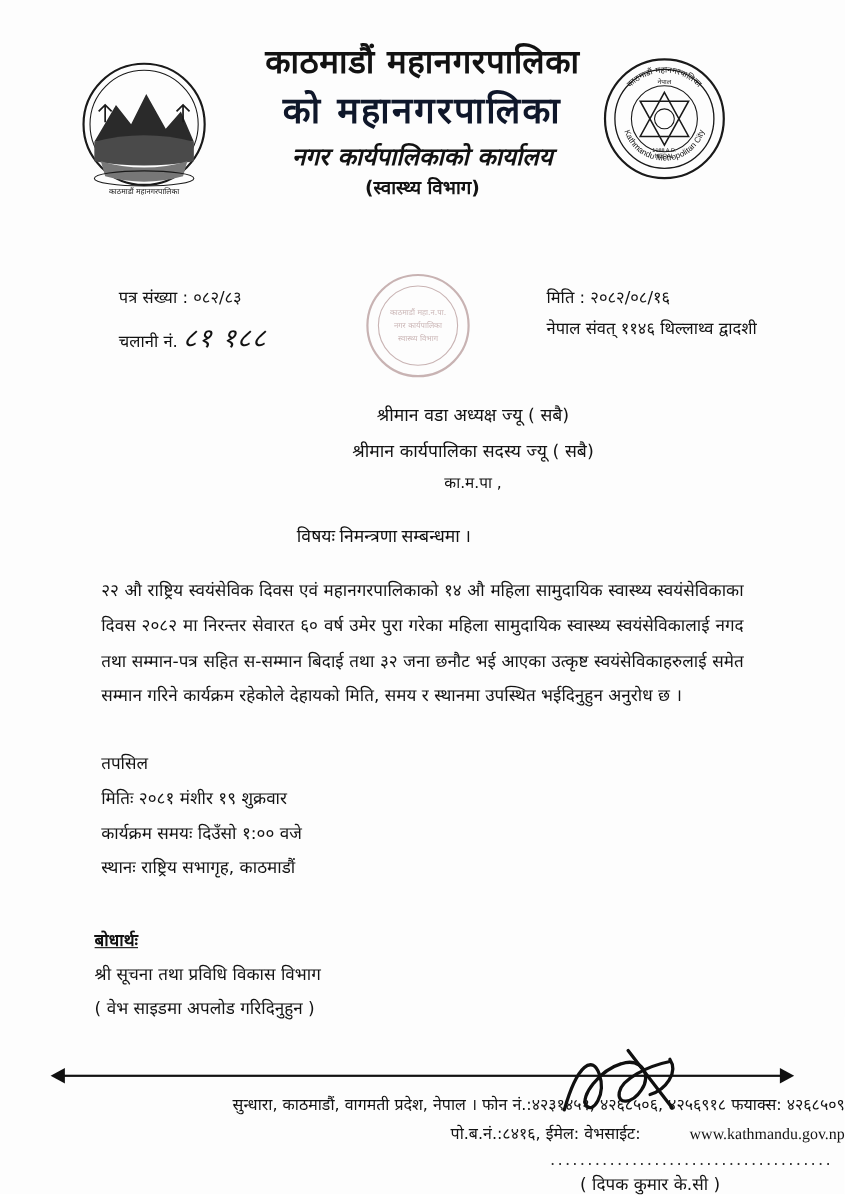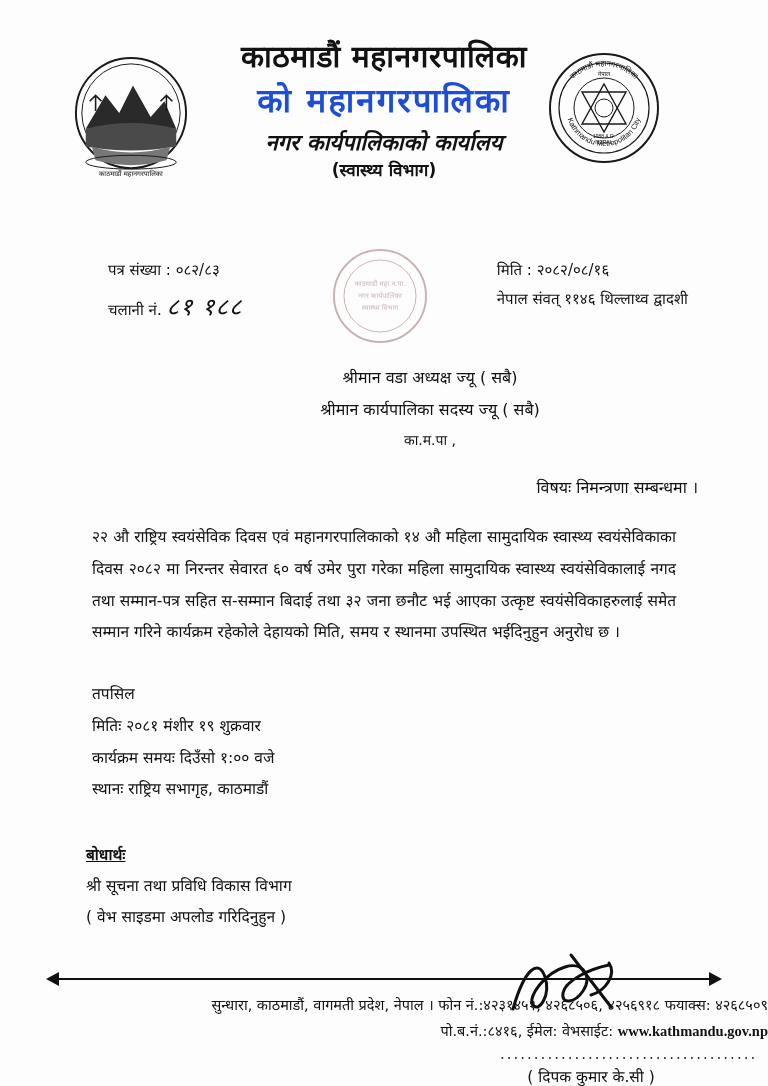--- a/index.html
+++ b/index.html
@@ -51,21 +51,21 @@
     font-size: 30px;
     font-weight: bold;
     letter-spacing: 0.5px;
     line-height: 1.15;
     white-space: nowrap;
   }
   .org-logo-word {
     font-size: 33px;
     font-weight: bold;
     letter-spacing: 2px;
-    color: #1d4ed8;
+    color: #0f172a;
     margin-top: 2px;
     white-space: nowrap;
     font-family: "DejaVu Sans", sans-serif;
   }
   .org-office {
     font-size: 22px;
     font-weight: bold;
     font-style: italic;
     margin-top: 4px;
     white-space: nowrap;
@@ -125,24 +125,25 @@
     margin-left: 92px;
     margin-top: 36px;
     font-size: 16px;
     line-height: 2.0;
     text-align: center;
   }
   .addressee .small {
     font-size: 14px;
   }
   .subject {
-    text-align: right;
+    text-align: center;
     margin-top: 22px;
     font-size: 16px;
     padding-right: 70px;
+    font-family: Liberation Serif, serif;
   }
   .body-para {
     margin: 24px 92px 0 92px;
     font-size: 15.5px;
     line-height: 2.05;
     text-align: justify;
   }
   .details {
     margin: 30px 0 0 92px;
     font-size: 15.5px;
@@ -221,22 +222,23 @@
   }
   .footer-rule .ar-l { left: 0; border-right: 13px solid #111; }
   .footer-rule .ar-r { right: 0; border-left: 13px solid #111; }
   .footer-line1, .footer-line2 {
     text-align: right;
     font-size: 14.5px;
     margin-top: 8px;
   }
   .footer-line2 { margin-top: 6px; }
   .url {
-    font-weight: bold;
+    font-weight: normal;
     font-family: "Liberation Serif", serif;
+    margin-left: 40px;
   }
 </style>
 </head>
 <body>
 
 <div class="page">
 
   <div class="header">
 
     <div class="emblem">

